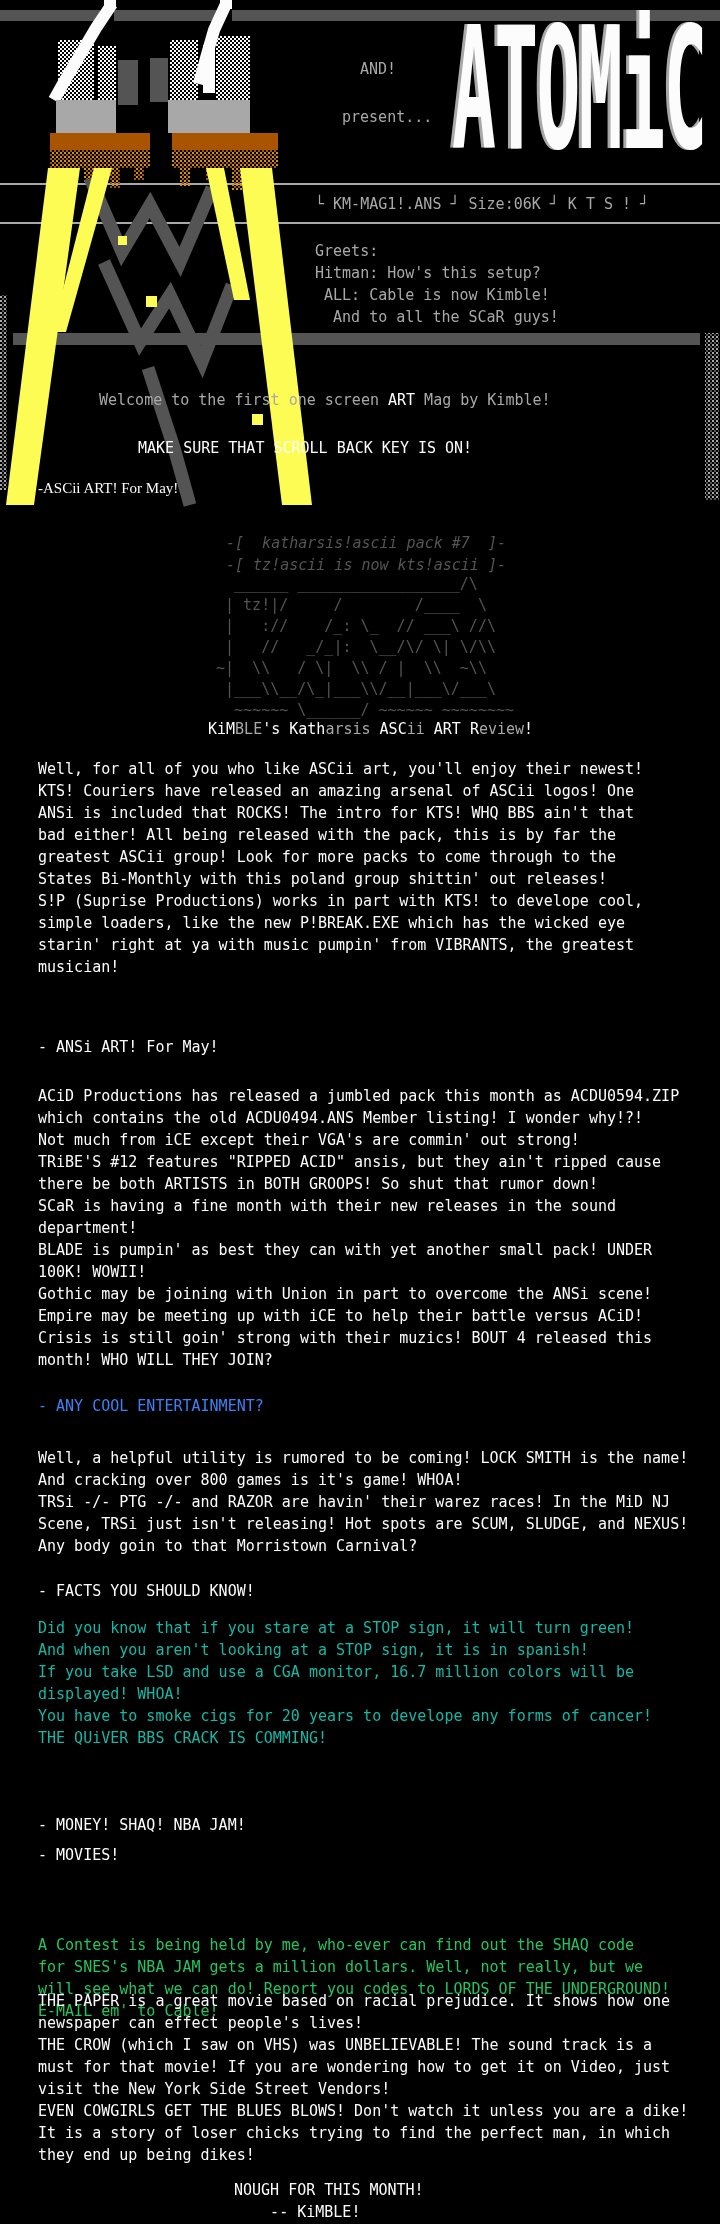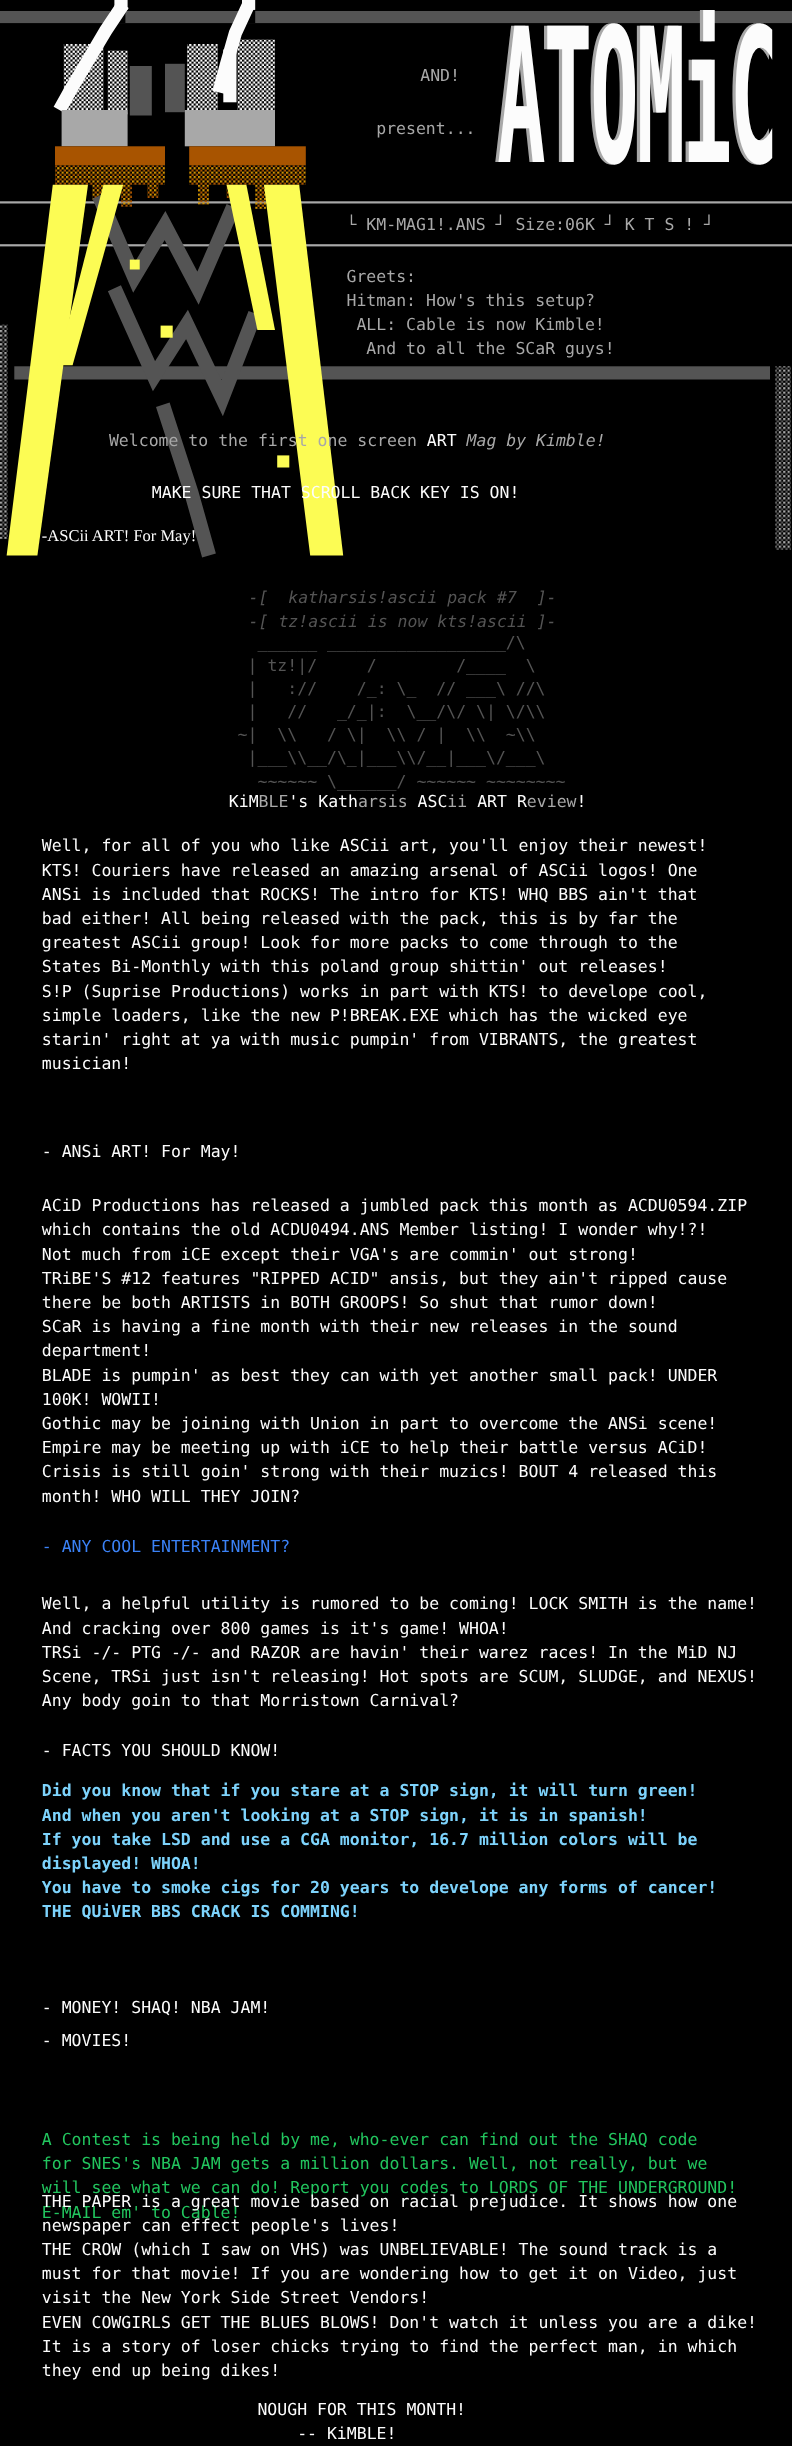--- a/index.html
+++ b/index.html
@@ -83,28 +83,28 @@
     <polygon points="240,168 272,168 312,505 282,505" fill="#fcfc54"></polygon>
     <polygon points="206,168 224,168 250,300 234,300" fill="#fcfc54"></polygon>
     <rect x="146" y="296" width="11" height="11" fill="#fcfc54"></rect>
     <rect x="252" y="414" width="11" height="11" fill="#fcfc54"></rect>
     <rect x="118" y="236" width="9" height="9" fill="#fcfc54"></rect>
   </svg>
 
   <div class="logo">ATOMiC</div>
 
   <div id="textlayer">
-      <pre class="tb" style="left: 382px; top: 58px; color: rgb(168, 168, 168);">AND!</pre>
+      <pre class="tb" style="left: 360px; top: 58px; color: rgb(168, 168, 168);">AND!</pre>
       <pre class="tb" style="left: 342px; top: 106px; color: rgb(168, 168, 168);">present...</pre>
       <pre class="tb" style="left: 315px; top: 193px; color: rgb(168, 168, 168);">└ KM-MAG1!.ANS ┘ Size:06K ┘ K T S ! ┘</pre>
       <pre class="tb" style="left: 315px; top: 240px; color: rgb(168, 168, 168);">Greets:
 Hitman: How's this setup?
  ALL: Cable is now Kimble!
   And to all the SCaR guys!</pre>
-      <pre class="tb" style="left: 99px; top: 389px;"><span style="color: rgb(168, 168, 168);">Welcome to the first one screen </span><span style="color: rgb(252, 252, 252); margin-top: 40px;">ART</span><span style="color: rgb(168, 168, 168); font-style: italic;"> Mag by Kimble!</span></pre>
+      <pre class="tb" style="left: 99px; top: 389px;"><span style="color: rgb(168, 168, 168);">Welcome to the first one screen </span><span style="color: rgb(252, 252, 252); margin-top: 40px;">ART</span><span style="color: rgb(168, 168, 168);"> Mag by Kimble!</span></pre>
       <pre class="tb" style="left: 138px; top: 437px; color: rgb(252, 252, 252);">MAKE SURE THAT SCROLL BACK KEY IS ON!</pre>
       <pre class="tb" style="left: 38px; top: 477px; color: rgb(252, 252, 252); font-family: Liberation Serif, serif;">-ASCii ART! For May!</pre>
       <pre class="tb" style="left: 226px; top: 532px; color: rgb(84, 84, 84); font-style: italic;">-[  katharsis!ascii pack #7  ]-
 -[ tz!ascii is now kts!ascii ]-</pre>
       <pre class="tb" style="left: 216px; top: 574px; line-height: 21px; color: rgb(84, 84, 84);">  ______ __________________/\
  | tz!|/     /        /____  \
  |   ://    /_: \_  // ___\ //\
  |   //   _/_|:  \__/\/ \| \/\\
 ~|  \\   / \|  \\ / |  \\  ~\\
  |___\\__/\_|___\\/__|___\/___\
@@ -134,21 +134,21 @@
 Empire may be meeting up with iCE to help their battle versus ACiD!
 Crisis is still goin' strong with their muzics! BOUT 4 released this
 month! WHO WILL THEY JOIN?</pre>
       <pre class="tb" style="left: 38px; top: 1395px; color: #3b82f6;">- ANY COOL ENTERTAINMENT?</pre>
       <pre class="tb" style="left: 38px; top: 1447px; color: rgb(252, 252, 252);">Well, a helpful utility is rumored to be coming! LOCK SMITH is the name!
 And cracking over 800 games is it's game! WHOA!
 TRSi -/- PTG -/- and RAZOR are havin' their warez races! In the MiD NJ
 Scene, TRSi just isn't releasing! Hot spots are SCUM, SLUDGE, and NEXUS!
 Any body goin to that Morristown Carnival?</pre>
       <pre class="tb" style="left: 38px; top: 1580px; color: rgb(252, 252, 252);">- FACTS YOU SHOULD KNOW!</pre>
-      <pre class="tb" style="left: 38px; top: 1617px; color: #7dd3fc; font-weight: bold;">Did you know that if you stare at a STOP sign, it will turn green!
+      <pre class="tb" style="left: 38px; top: 1617px; color: #14b8a6;">Did you know that if you stare at a STOP sign, it will turn green!
 And when you aren't looking at a STOP sign, it is in spanish!
 If you take LSD and use a CGA monitor, 16.7 million colors will be
 displayed! WHOA!
 You have to smoke cigs for 20 years to develope any forms of cancer!
 THE QUiVER BBS CRACK IS COMMING!</pre>
       <pre class="tb" style="left: 38px; top: 1814px; color: rgb(252, 252, 252);">- MONEY! SHAQ! NBA JAM!</pre>
       <pre class="tb" style="left: 38px; top: 1934px; color: #22c55e;">A Contest is being held by me, who-ever can find out the SHAQ code
 for SNES's NBA JAM gets a million dollars. Well, not really, but we
 will see what we can do! Report you codes to LORDS OF THE UNDERGROUND!
 E-MAIL em' to Cable!</pre>

